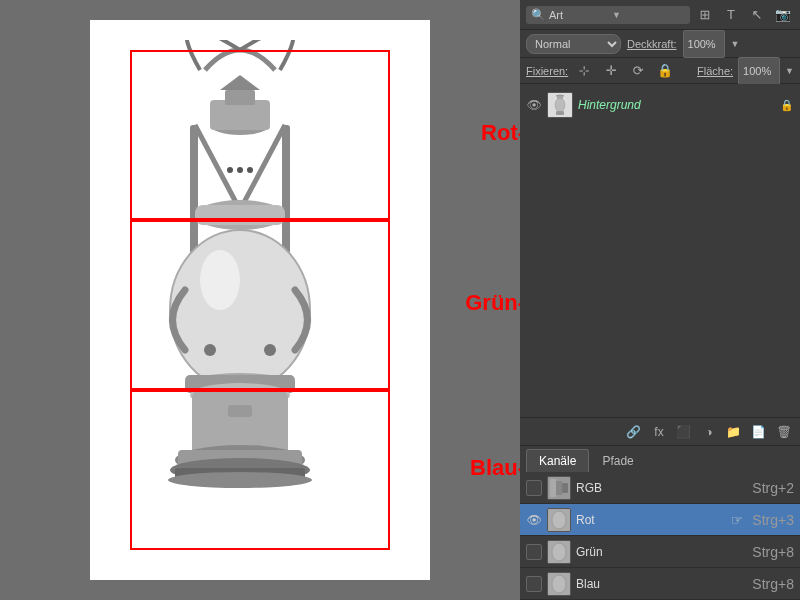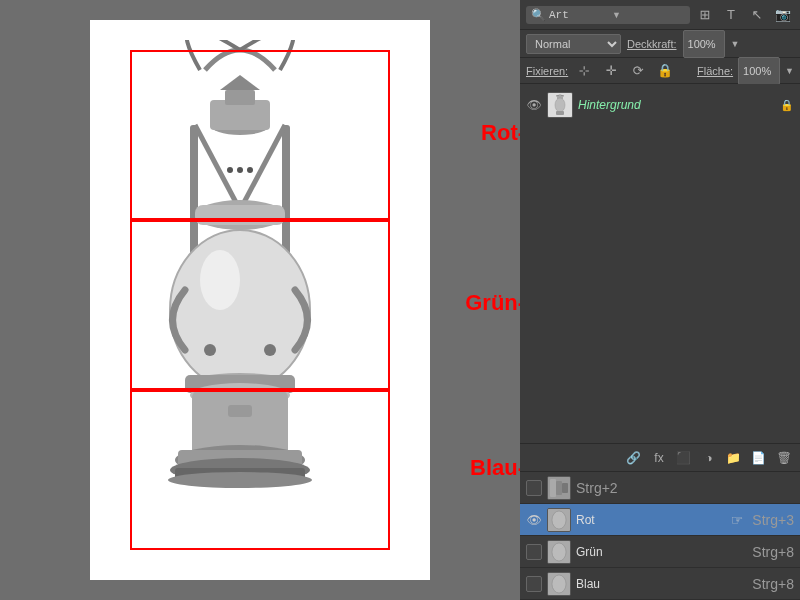--- a/index.html
+++ b/index.html
@@ -108,39 +108,38 @@
       gap: 3px;
       flex: 1;
     }
     .search-box input {
       background: transparent;
       border: none;
       outline: none;
       color: #ccc;
       font-size: 11px;
       width: 60px;
-      font-family: Liberation Mono, monospace;
     }
 
     
     #blend-row {
       height: 28px;
       background: #3b3b3b;
       border-bottom: 1px solid #2a2a2a;
       display: flex;
       align-items: center;
       padding: 0 6px;
       gap: 6px;
     }
 
     .dropdown-select {
       background: #555;
       border: 1px solid #666;
       color: #ccc;
-      border-radius: 2px;
+      border-radius: 8px;
       font-size: 11px;
       padding: 1px 4px;
       height: 20px;
     }
 
     .label-text {
       font-size: 11px;
       color: #bbb;
       text-decoration: underline;
     }
@@ -474,33 +473,38 @@
       <div class="icon-btn">
         <span>fx</span>
       </div>
       <div class="icon-btn">⬛</div>
       <div class="icon-btn">◑</div>
       <div class="icon-btn">📁</div>
       <div class="icon-btn">📄</div>
       <div class="icon-btn">🗑</div>
     </div>
 
+    <div id="tabs-row">
+      <div class="tab active">Kanäle</div>
+      <div class="tab">Pfade</div>
+    </div>
 
     <div id="channels-list">
 
       <div class="channel-row">
         <div class="ch-check"></div>
         <div class="ch-thumb">
           <svg width="22" height="22" viewBox="0 0 22 22">
             <rect width="22" height="22" fill="#999"></rect>
             <rect x="2" y="2" width="6" height="18" rx="1" fill="#aaa"></rect>
             <rect x="8" y="4" width="6" height="14" rx="1" fill="#888"></rect>
             <rect x="14" y="6" width="6" height="10" rx="1" fill="#777"></rect>
           </svg>
         </div>
+        <span class="ch-name">RGB</span>
         <span class="ch-shortcut">Strg+2</span>
       </div>
 
       <div class="channel-row active">
         <div class="ch-eye">👁</div>
         <div class="ch-thumb">
           <svg width="22" height="22" viewBox="0 0 22 22">
             <rect width="22" height="22" fill="#aaa"></rect>
             <ellipse cx="11" cy="11" rx="7" ry="9" fill="#bbb" stroke="#888" stroke-width="0.5"></ellipse>
           </svg>

